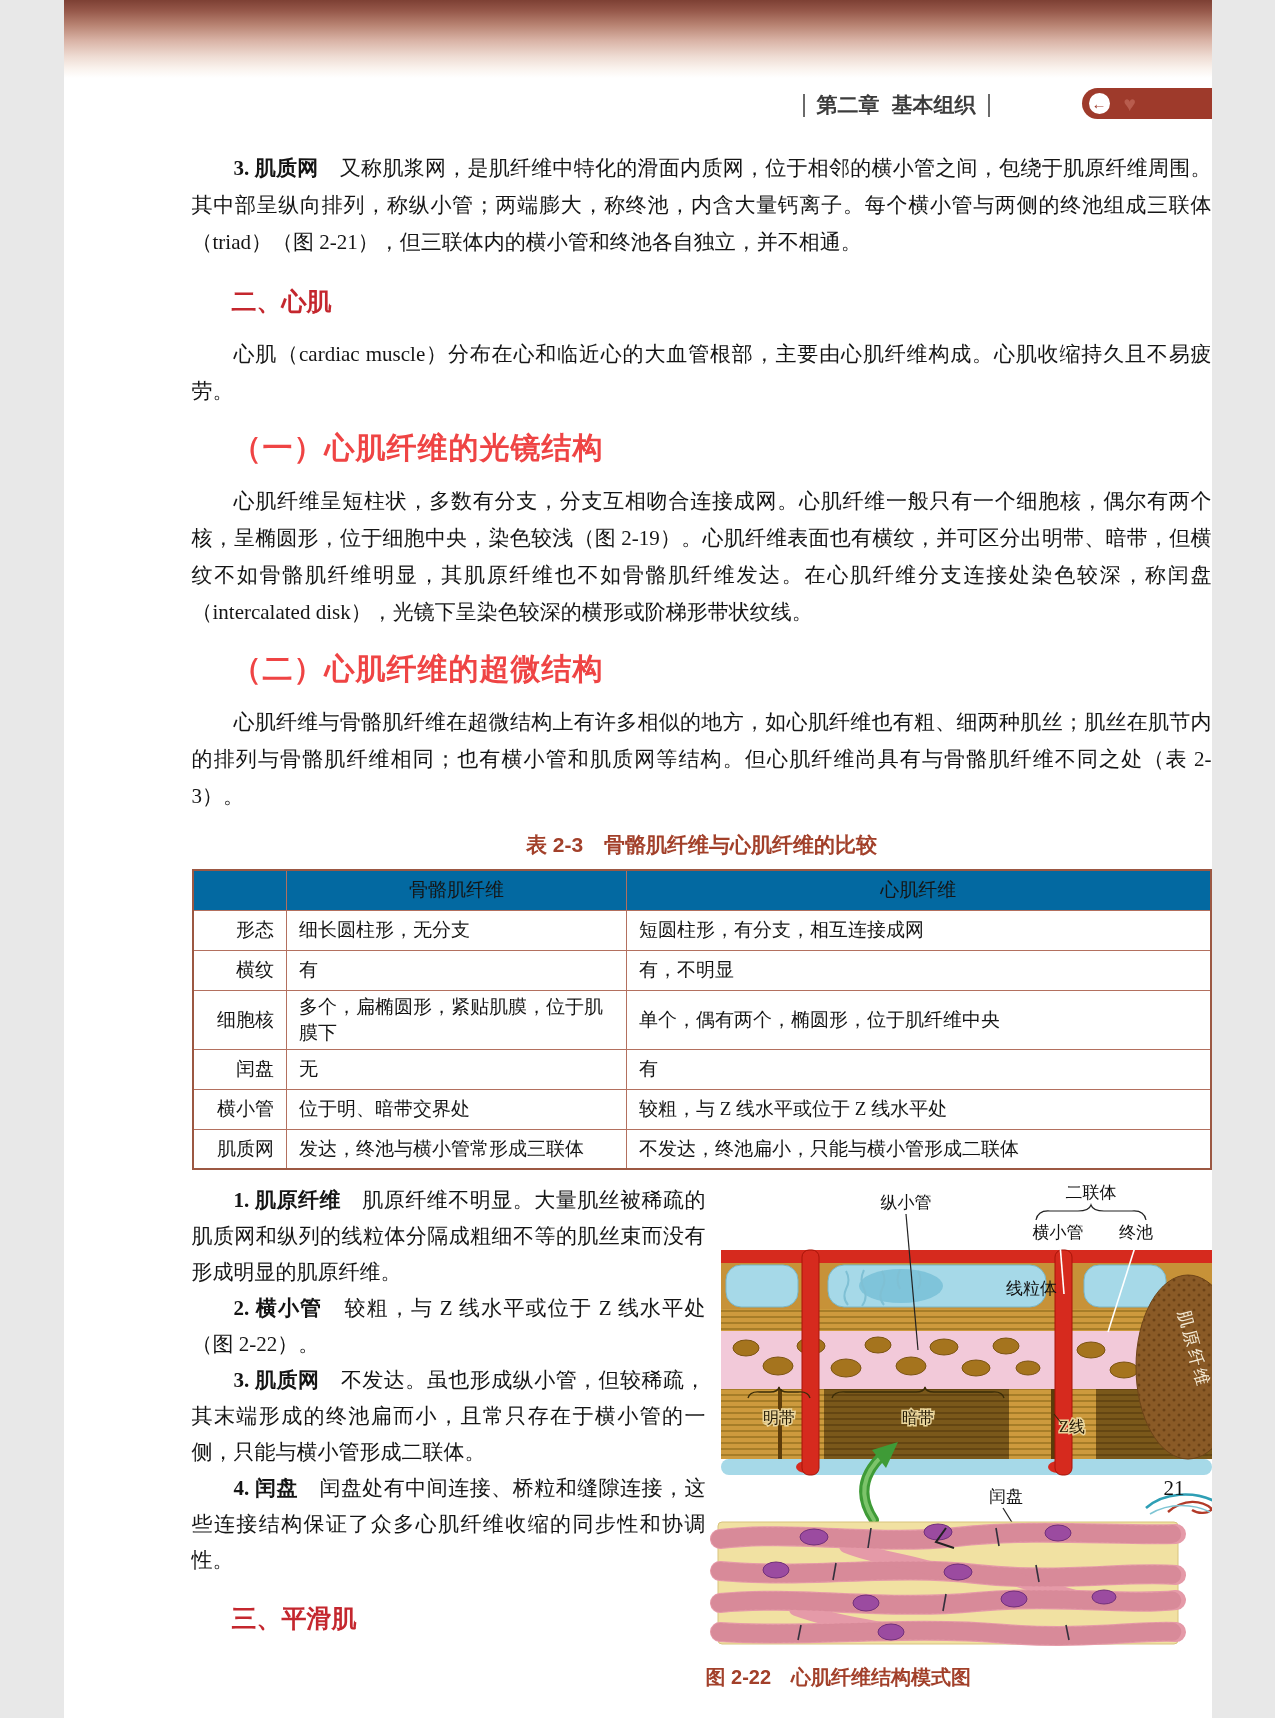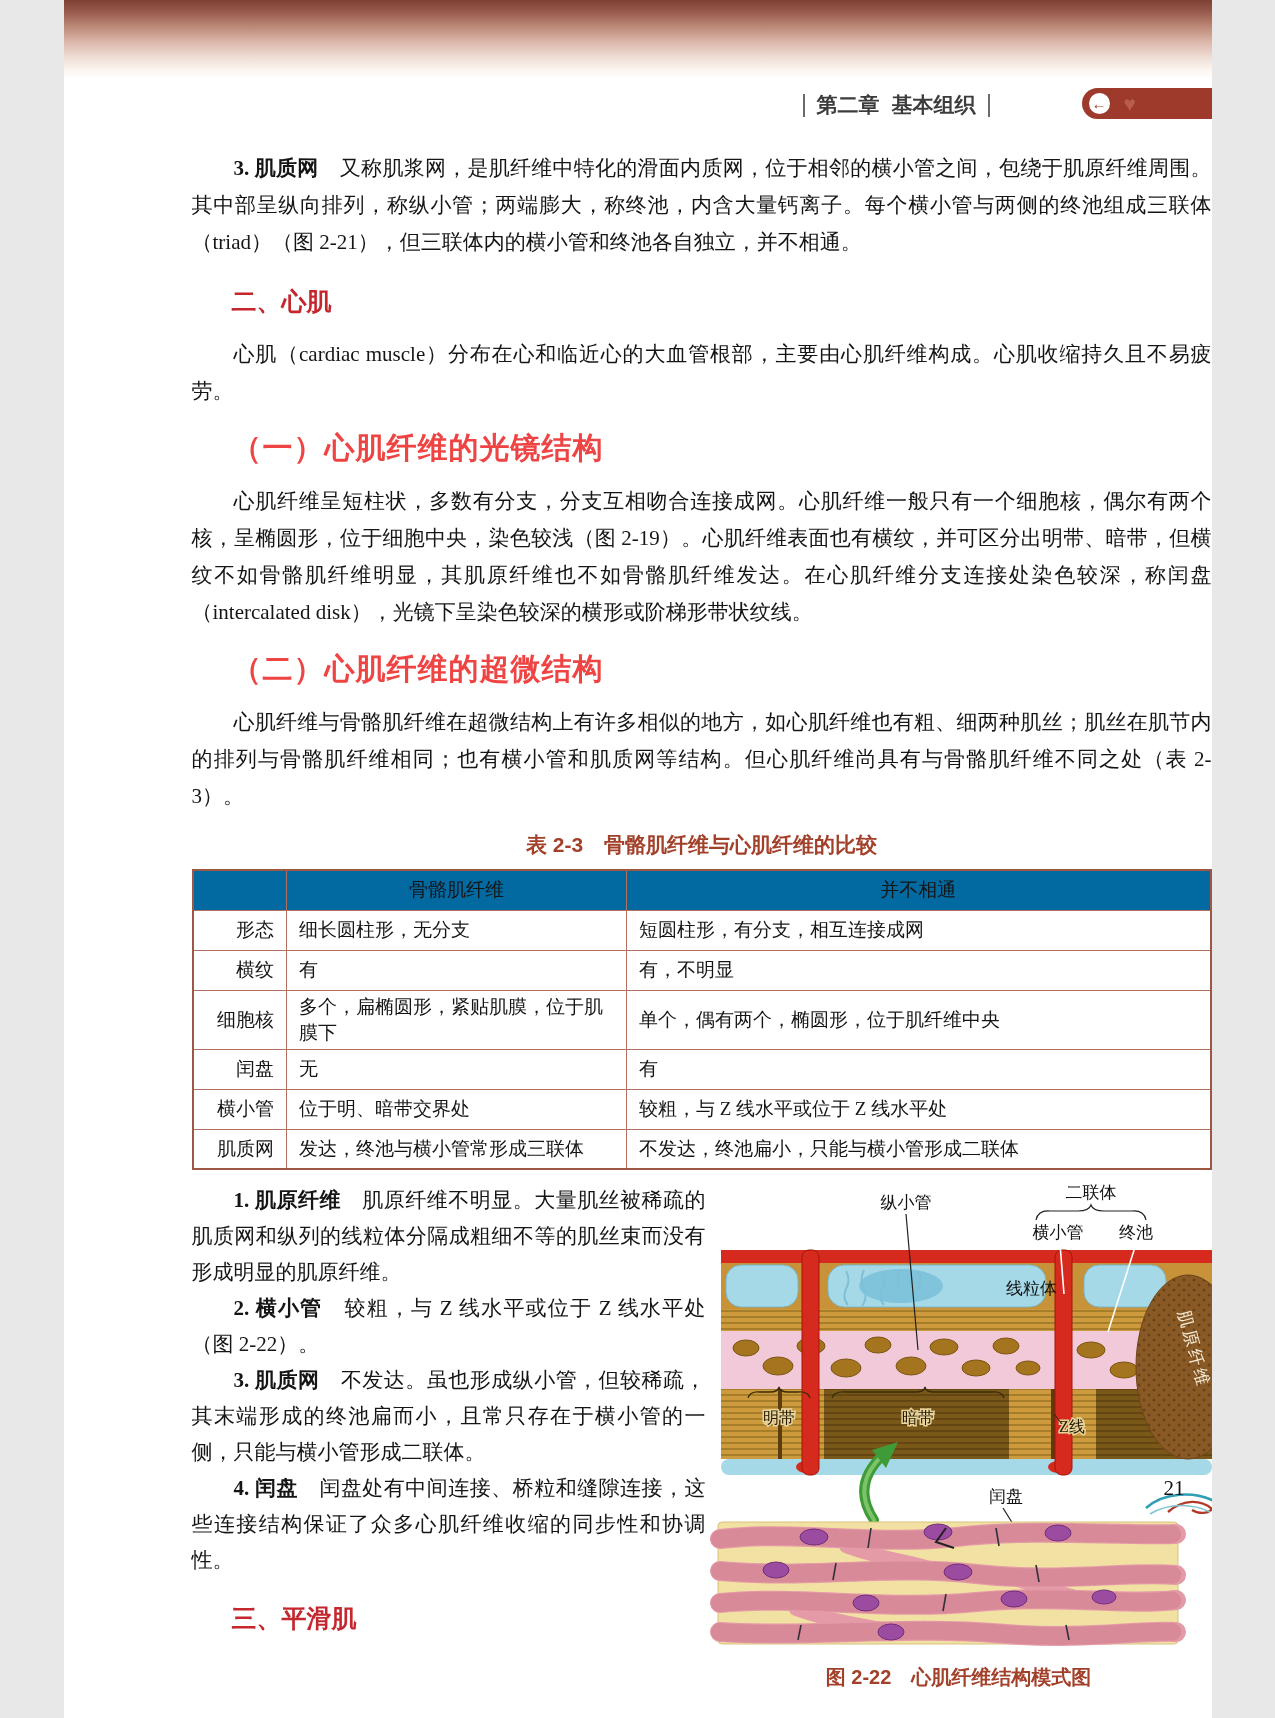--- a/index.html
+++ b/index.html
@@ -48,21 +48,21 @@
     border:1px solid #b3705f; font-size:19px; }
   table.cmp td { border:1px solid #b3705f; height:40px; padding:3px 12px; }
   td.c1 { text-align:right; width:94px; padding:3px 4px; }
   td.c2 { width:340px; }
 
   
   .cols { display:flex; margin-top:12px; }
   .col-left { width:514px; }
   .col-left p.body { line-height:36px; }
   .col-right { width:506px; }
-  .fig-caption { text-align:center; font-family:"Liberation Sans", sans-serif;
+  .fig-caption { font-family:"Liberation Sans", sans-serif;
     font-weight:bold; font-size:20px; color:#a2402a; margin-top:8px; }
 
   .flabel { font-family:"Liberation Serif", serif; font-size:17px; fill:#111; }
   .flabel-halo { font-family:"Liberation Serif", serif; font-size:16px;
     fill:#241a04; paint-order:stroke; stroke:#e9d49b; stroke-width:3px; }
 
   
   .pagenum { position:absolute; left:1078px; top:1476px; width:78px; height:44px; }
   .pagenum .num { position:absolute; left:22px; top:0; font-size:21px;
     color:#111; font-family:"Liberation Serif", serif; }
@@ -106,21 +106,21 @@
 
     <p class="body">心肌纤维与骨骼肌纤维在超微结构上有许多相似的地方，如心肌纤维也有粗、细两种肌丝；肌丝在肌节内的排列与骨骼肌纤维相同；也有横小管和肌质网等结构。但心肌纤维尚具有与骨骼肌纤维不同之处（表 2-3）。</p>
 
     <div class="tbl-title">表 2-3　骨骼肌纤维与心肌纤维的比较</div>
 
     <table class="cmp">
       <tbody>
           <tr>
         <th class="c1"></th>
         <th class="c2">骨骼肌纤维</th>
-        <th>并不相通</th>
+        <th>心肌纤维</th>
       </tr>
       <tr>
         <td class="c1">形态</td>
         <td class="c2">细长圆柱形，无分支</td>
         <td>短圆柱形，有分支，相互连接成网</td>
       </tr>
       <tr>
         <td class="c1">横纹</td>
         <td class="c2">有</td>
         <td>有，不明显</td>

